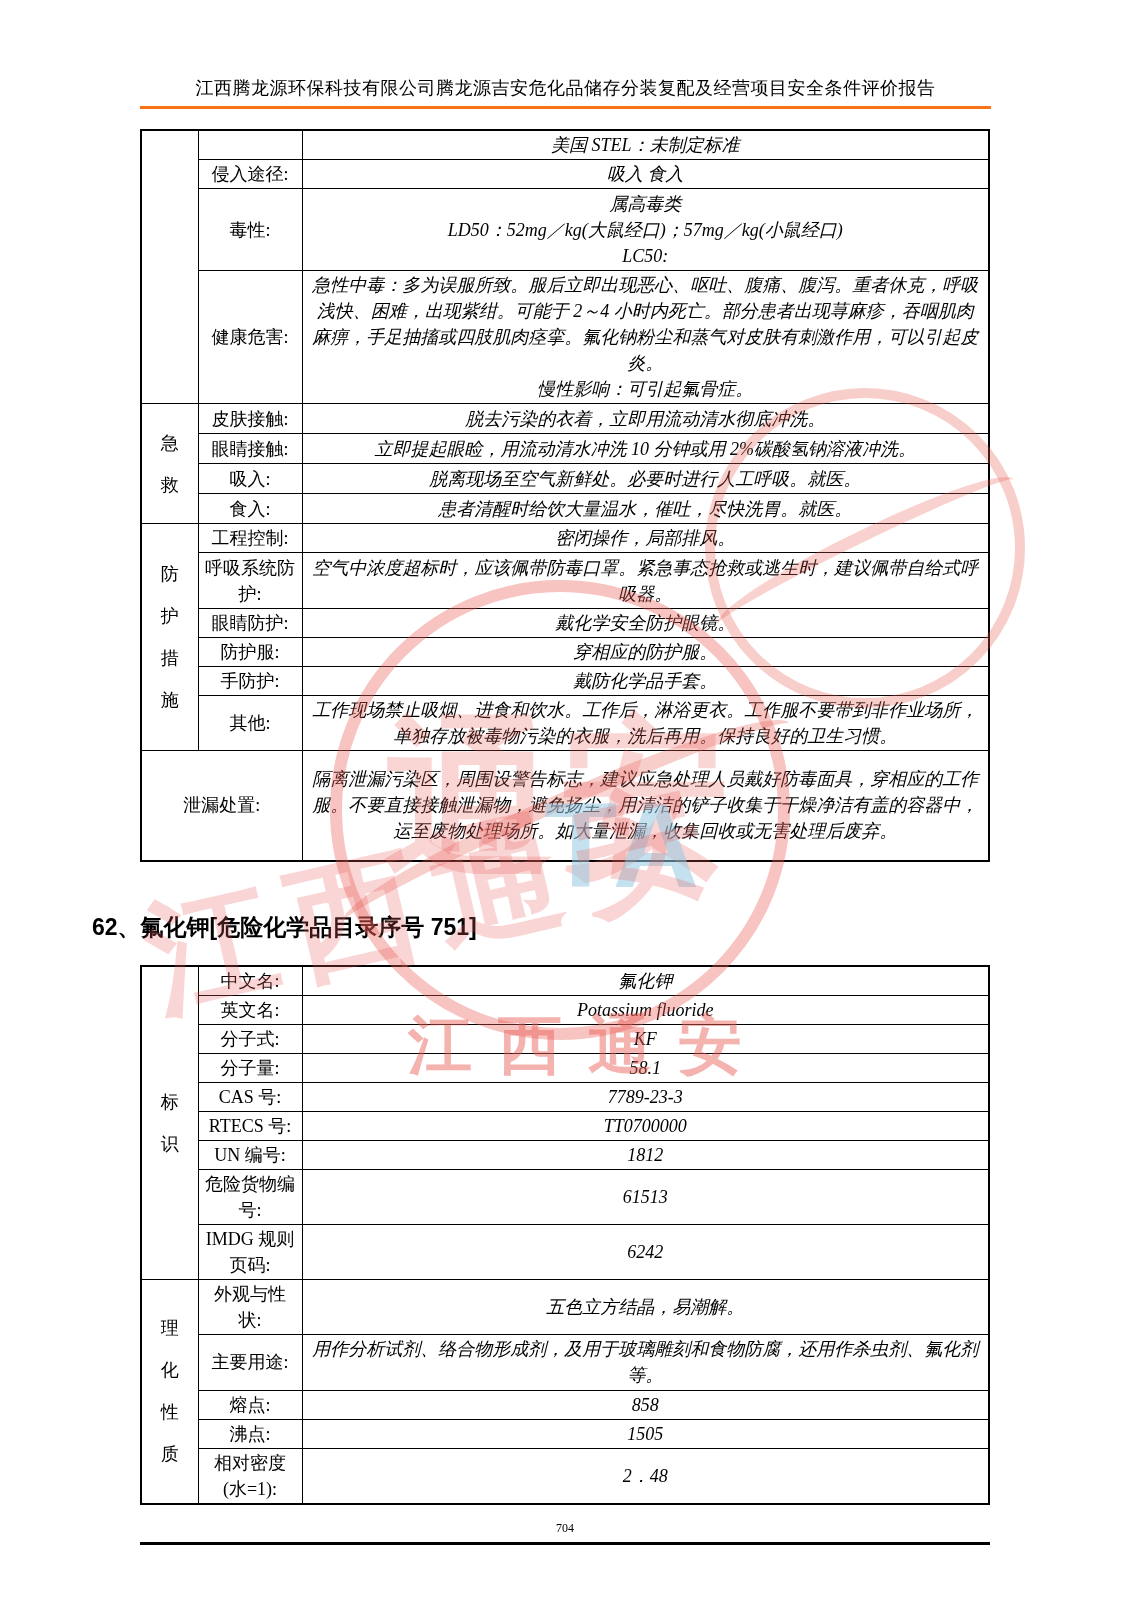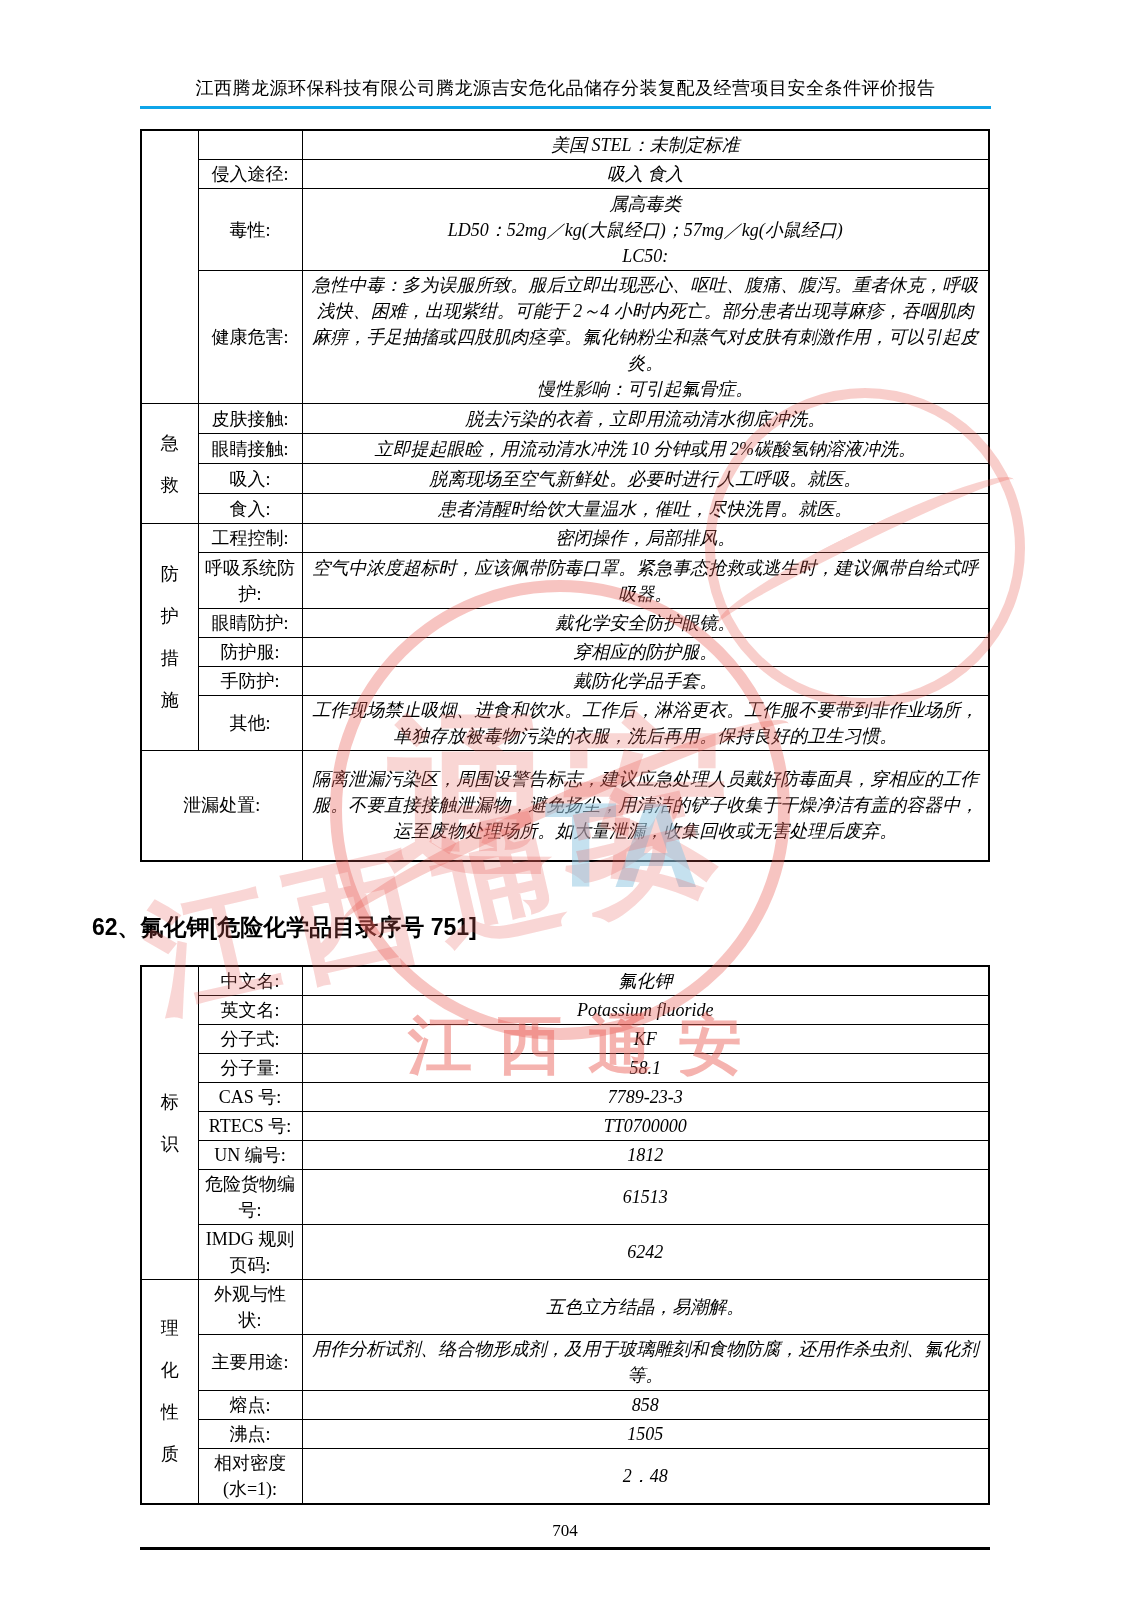--- a/index.html
+++ b/index.html
@@ -8,21 +8,21 @@
     position:relative; width:1131px; height:1600px; background:#fff;
     overflow:hidden; color:#000;
     font-family:"Liberation Serif","DejaVu Serif",serif;
   }
   .content-layer { position:relative; z-index:2; }
 
   
   .header { margin:0 140px; padding-top:76px; }
   .header-title {
     text-align:center; font-size:18px; letter-spacing:0.5px;
-    padding-bottom:6px; border-bottom:3px solid #0ea5e9;
+    padding-bottom:6px; border-bottom:3px solid #f97316;
   }
 
   
   table.doc {
     border-collapse:collapse; margin-left:140px; width:850px;
     table-layout:fixed; border:2px solid #000;
   }
   table.doc td {
     border:1px solid #000; font-size:18px; line-height:26px;
     padding:1px 6px; vertical-align:middle;
@@ -41,21 +41,21 @@
 
   .tbl-gap1 { height:20px; }
 
   
   .section-heading {
     margin:50px 0 22px 92px; font-size:23px; font-weight:bold;
     font-family:"Liberation Sans","DejaVu Sans",sans-serif;
   }
 
   
-  .page-num { margin:16px 0 0 140px; width:850px; text-align:center; font-size:17px; }
+  .page-num { margin:16px 0 0 140px; width:850px; text-align:center; font-size:12px; }
   .footer-line { margin:6px 0 4px 140px; width:850px; border-top:3px solid #000; }
   .footer-row {
     margin-left:140px; width:850px; display:flex; justify-content:space-between;
     font-size:17px;
   }
   .footer-left { padding-left:34px; }
 
   
   .watermark { position:absolute; inset:0; z-index:3; pointer-events:none;
     font-family:"Liberation Sans","DejaVu Sans",sans-serif; }

